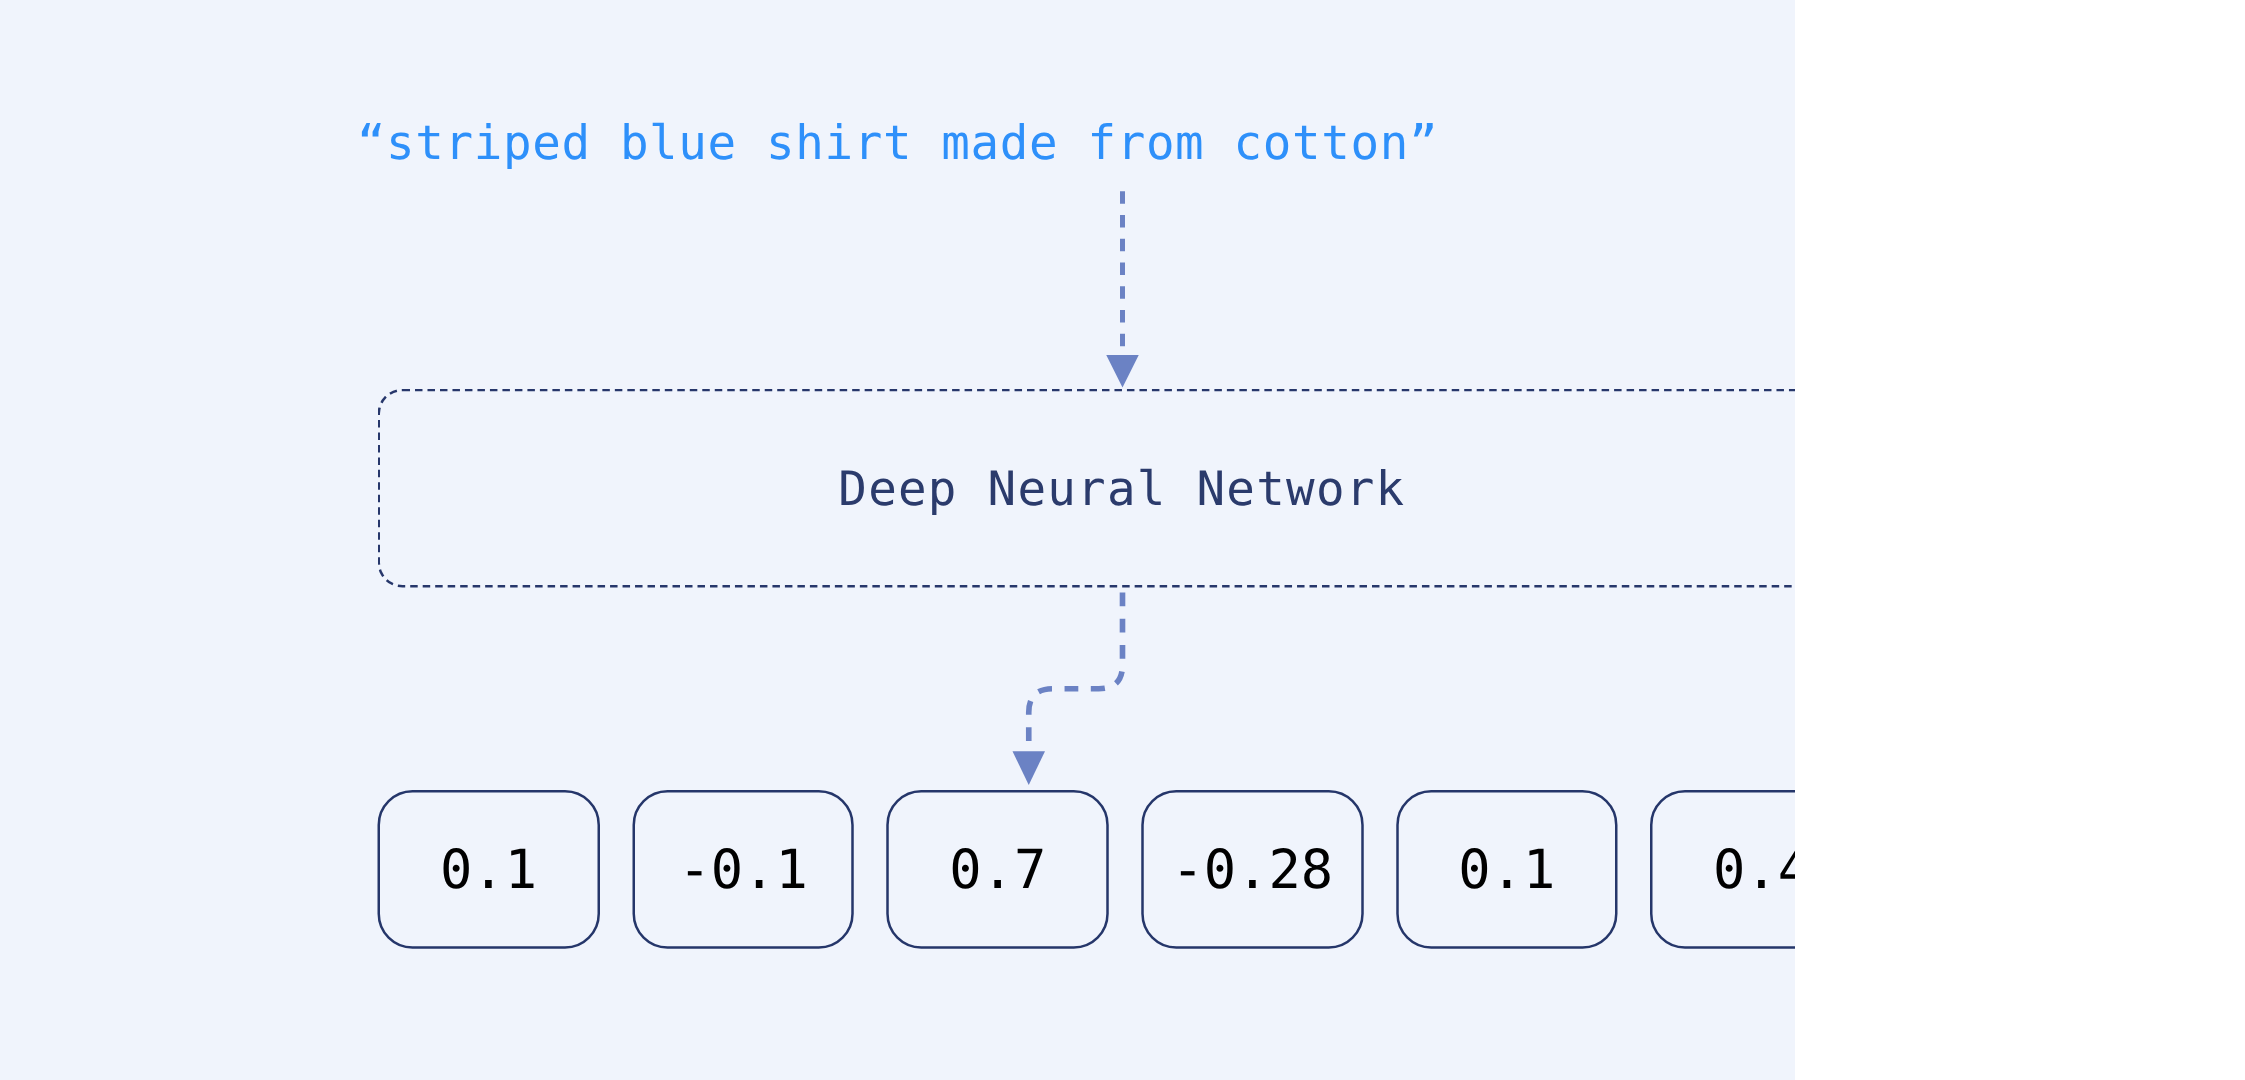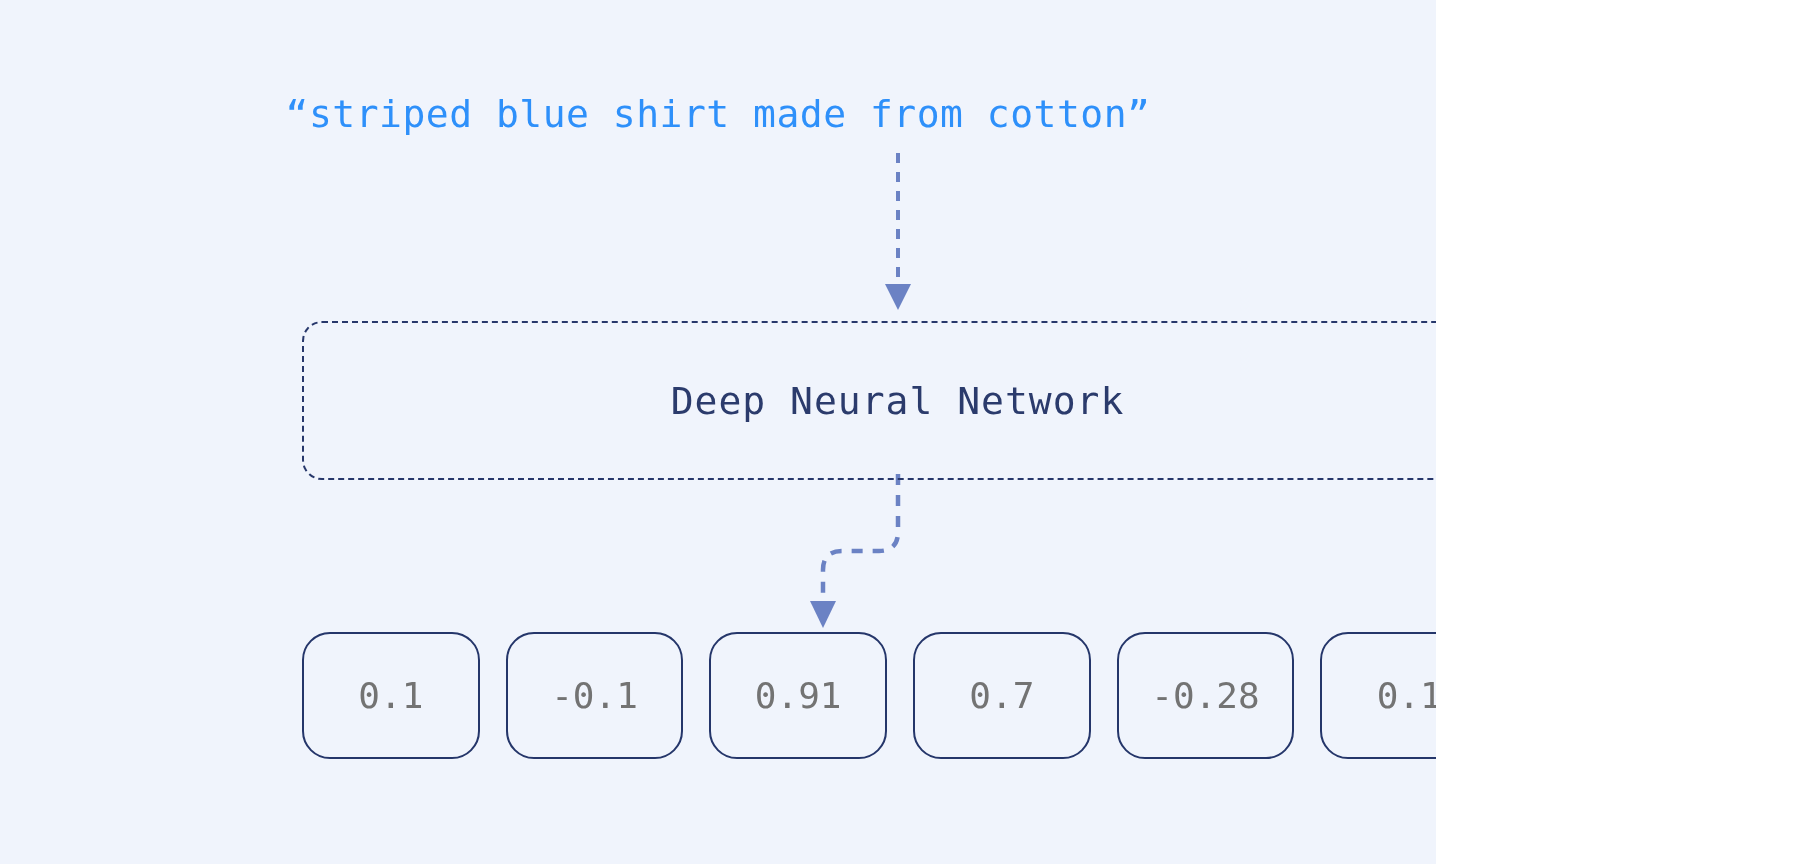--- a/index.html
+++ b/index.html
@@ -30,21 +30,21 @@
     position: absolute;
     top: 0;
     left: 0;
     width: 1796px;
     height: 864px;
     pointer-events: none;
   }
   .dnn-box {
     position: absolute;
     left: 302px;
-    top: 321px;
+    top: 311px;
     width: 1191px;
     height: 159px;
     box-sizing: border-box;
     border: 2px dashed #27376B;
     border-radius: 20px;
     display: flex;
     align-items: center;
     justify-content: center;
   }
   .dnn-label {
@@ -65,22 +65,22 @@
     flex: 1 1 0;
     box-sizing: border-box;
     border: 2px solid #25366A;
     border-radius: 28px;
     display: flex;
     align-items: center;
     justify-content: center;
     background: transparent;
   }
   .vector-value {
-    font-size: 36px;
-    color: #737373;
+    font-size: 43px;
+    color: #000000;
   }
 </style>
 </head>
 <body>
 
 <div class="canvas">
 
   <div class="quote">“striped blue shirt made from cotton”</div>
 
   <svg class="arrows-overlay" width="1796" height="864" viewBox="0 0 1796 864" xmlns="http://www.w3.org/2000/svg">
@@ -99,26 +99,26 @@
   </div>
 
   <div class="vector-row">
     <div class="vector-cell">
       <span class="vector-value">0.1</span>
     </div>
     <div class="vector-cell">
       <span class="vector-value">-0.1</span>
     </div>
     <div class="vector-cell">
-      <span class="vector-value">0.91</span>
-    </div>
-    <div class="vector-cell">
       <span class="vector-value">0.7</span>
     </div>
     <div class="vector-cell">
       <span class="vector-value">-0.28</span>
     </div>
     <div class="vector-cell">
       <span class="vector-value">0.1</span>
     </div>
+    <div class="vector-cell">
+      <span class="vector-value">0.4</span>
+    </div>
   </div>
 
 </div>
 
 </body></html>

